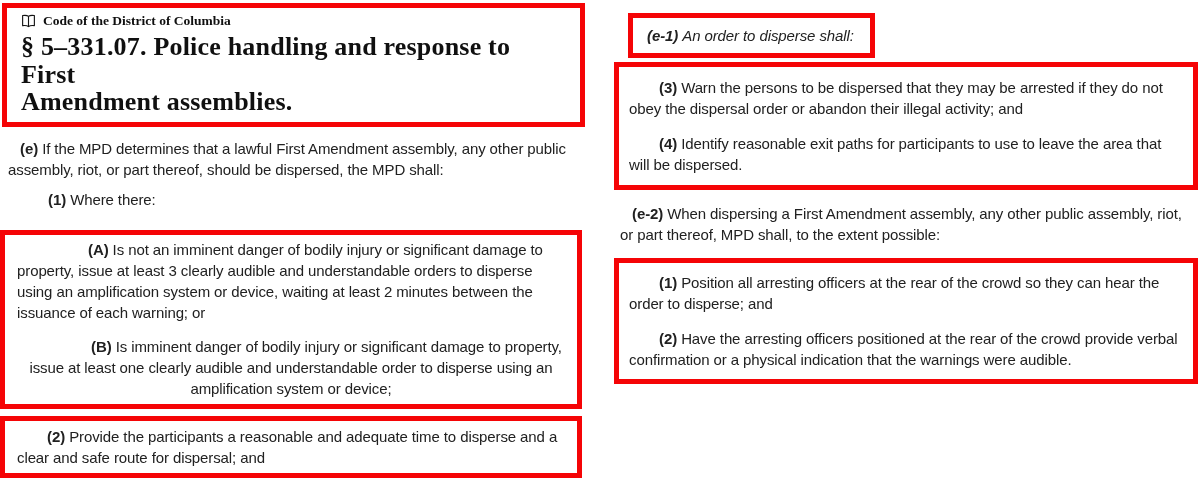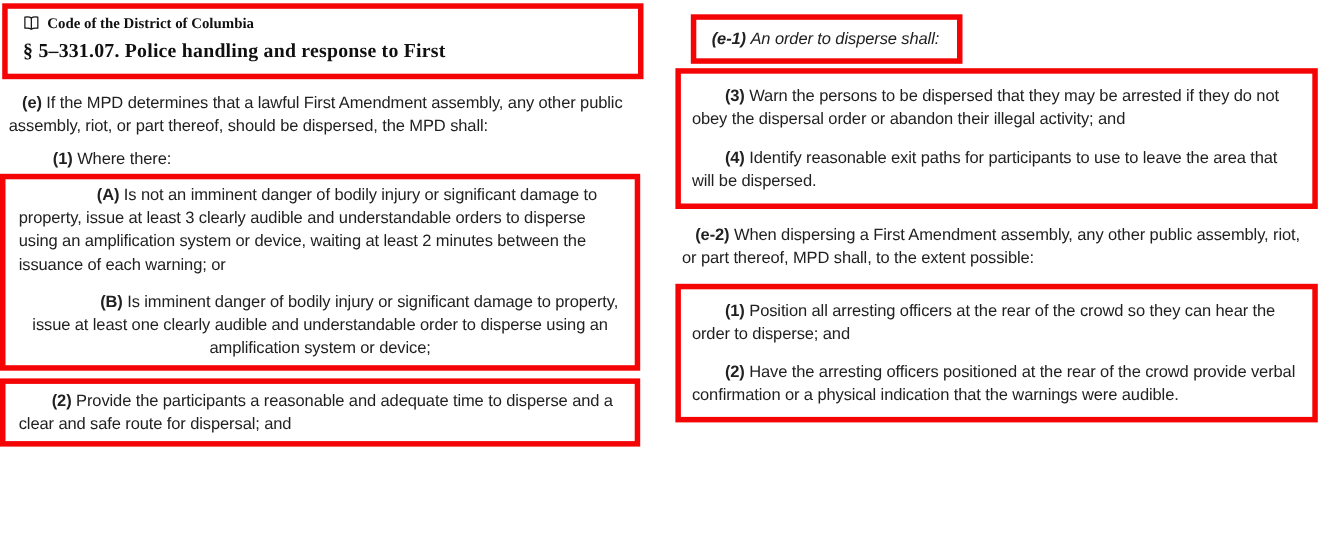--- a/index.html
+++ b/index.html
@@ -16,38 +16,38 @@
   
   .title-box { margin:3px 0 0 2px; padding:4px 16px 6px 14px; width:583px; }
   .kicker {
     display:flex; align-items:center; gap:7px;
     font-family:"Liberation Serif", serif; font-weight:700;
     font-size:13.5px; line-height:17px; color:#101010; letter-spacing:0;
   }
   .book-ic { flex:0 0 auto; display:block; }
   .sec-title {
     font-family:"Liberation Serif", serif; font-weight:600;
-    font-size:18px; line-height:27.5px; color:#101010;
+    font-size:26px; line-height:27.5px; color:#101010;
     margin-top:4px; letter-spacing:0.2px;
   }
 
   p { margin:0; }
   .mk { font-weight:700; }
   .mk::after { content:"\00a0"; }
 
   .col-left  > p { padding-left:8px; padding-right:6px; }
   .col-right > p { padding-left:6px; padding-right:4px; }
 
   .ind-e { text-indent:12px; }
   .ind-1 { text-indent:40px; }
   .redbox .ind-1 { text-indent:30px; }
   .ind-2 { text-indent:71px; }
 
   
-  .box-ab { margin-top:3px; padding:4px 12px 5px 12px; width:582px; }
+  .box-ab { margin-top:20px; padding:4px 12px 5px 12px; width:582px; }
   .box-23 { margin-top:7px; padding:5px 12px 5px 12px; width:582px; }
   .box-ab p + p { margin-top:13px;text-align:center; }
   .box-23 p + p { margin-top:13px; }
 
   
   .box-e1  { display:inline-block; margin-top:13px; margin-left:14px; padding:7px 16px 7px 14px;font-style:italic; }
   .box-234 { margin-top:4px;  padding:10px 10px 10px 10px; width:584px; }
   .box-12  { margin-top:13px; padding:9px 10px 9px 10px;  width:584px; }
   .box-234 p + p { margin-top:14px; }
   .box-12  p + p { margin-top:14px; }
@@ -67,20 +67,21 @@
     <div class="redbox title-box">
       <div class="kicker">
         <svg class="book-ic" width="15" height="14" viewBox="0 0 24 22" aria-hidden="true">
           <path d="M12 3.6 C9.9 1.9 6.4 1.7 2.6 2.3 L2.6 18.4 C6.4 17.9 9.9 18.2 12 19.9 C14.1 18.2 17.6 17.9 21.4 18.4 L21.4 2.3 C17.6 1.7 14.1 1.9 12 3.6 Z" fill="none" stroke="#141414" stroke-width="1.8" stroke-linejoin="round"></path>
           <path d="M12 3.6 L12 19.9" fill="none" stroke="#141414" stroke-width="1.8"></path>
         </svg>
         <span>Code of the District of Columbia</span>
       </div>
       <div class="sec-title">
         <div>§ 5–331.07. Police handling and response to First</div>
+        <div>Amendment assemblies.</div>
       </div>
     </div>
 
     <p class="ind-e p-e-left"><b class="mk">(e)</b><span>If the MPD determines that a lawful First Amendment assembly, any other public assembly, riot, or part thereof, should be dispersed, the MPD shall:</span></p>
 
     <p class="ind-1 p-1-left"><b class="mk">(1)</b><span>Where there:</span></p>
 
     <div class="redbox box-ab">
       <p class="ind-2"><b class="mk">(A)</b><span>Is not an imminent danger of bodily injury or significant damage to property, issue at least 3 clearly audible and understandable orders to disperse using an amplification system or device, waiting at least 2 minutes between the issuance of each warning; or</span></p>
       <p class="ind-2"><b class="mk">(B)</b><span>Is imminent danger of bodily injury or significant damage to property, issue at least one clearly audible and understandable order to disperse using an amplification system or device;</span></p>

